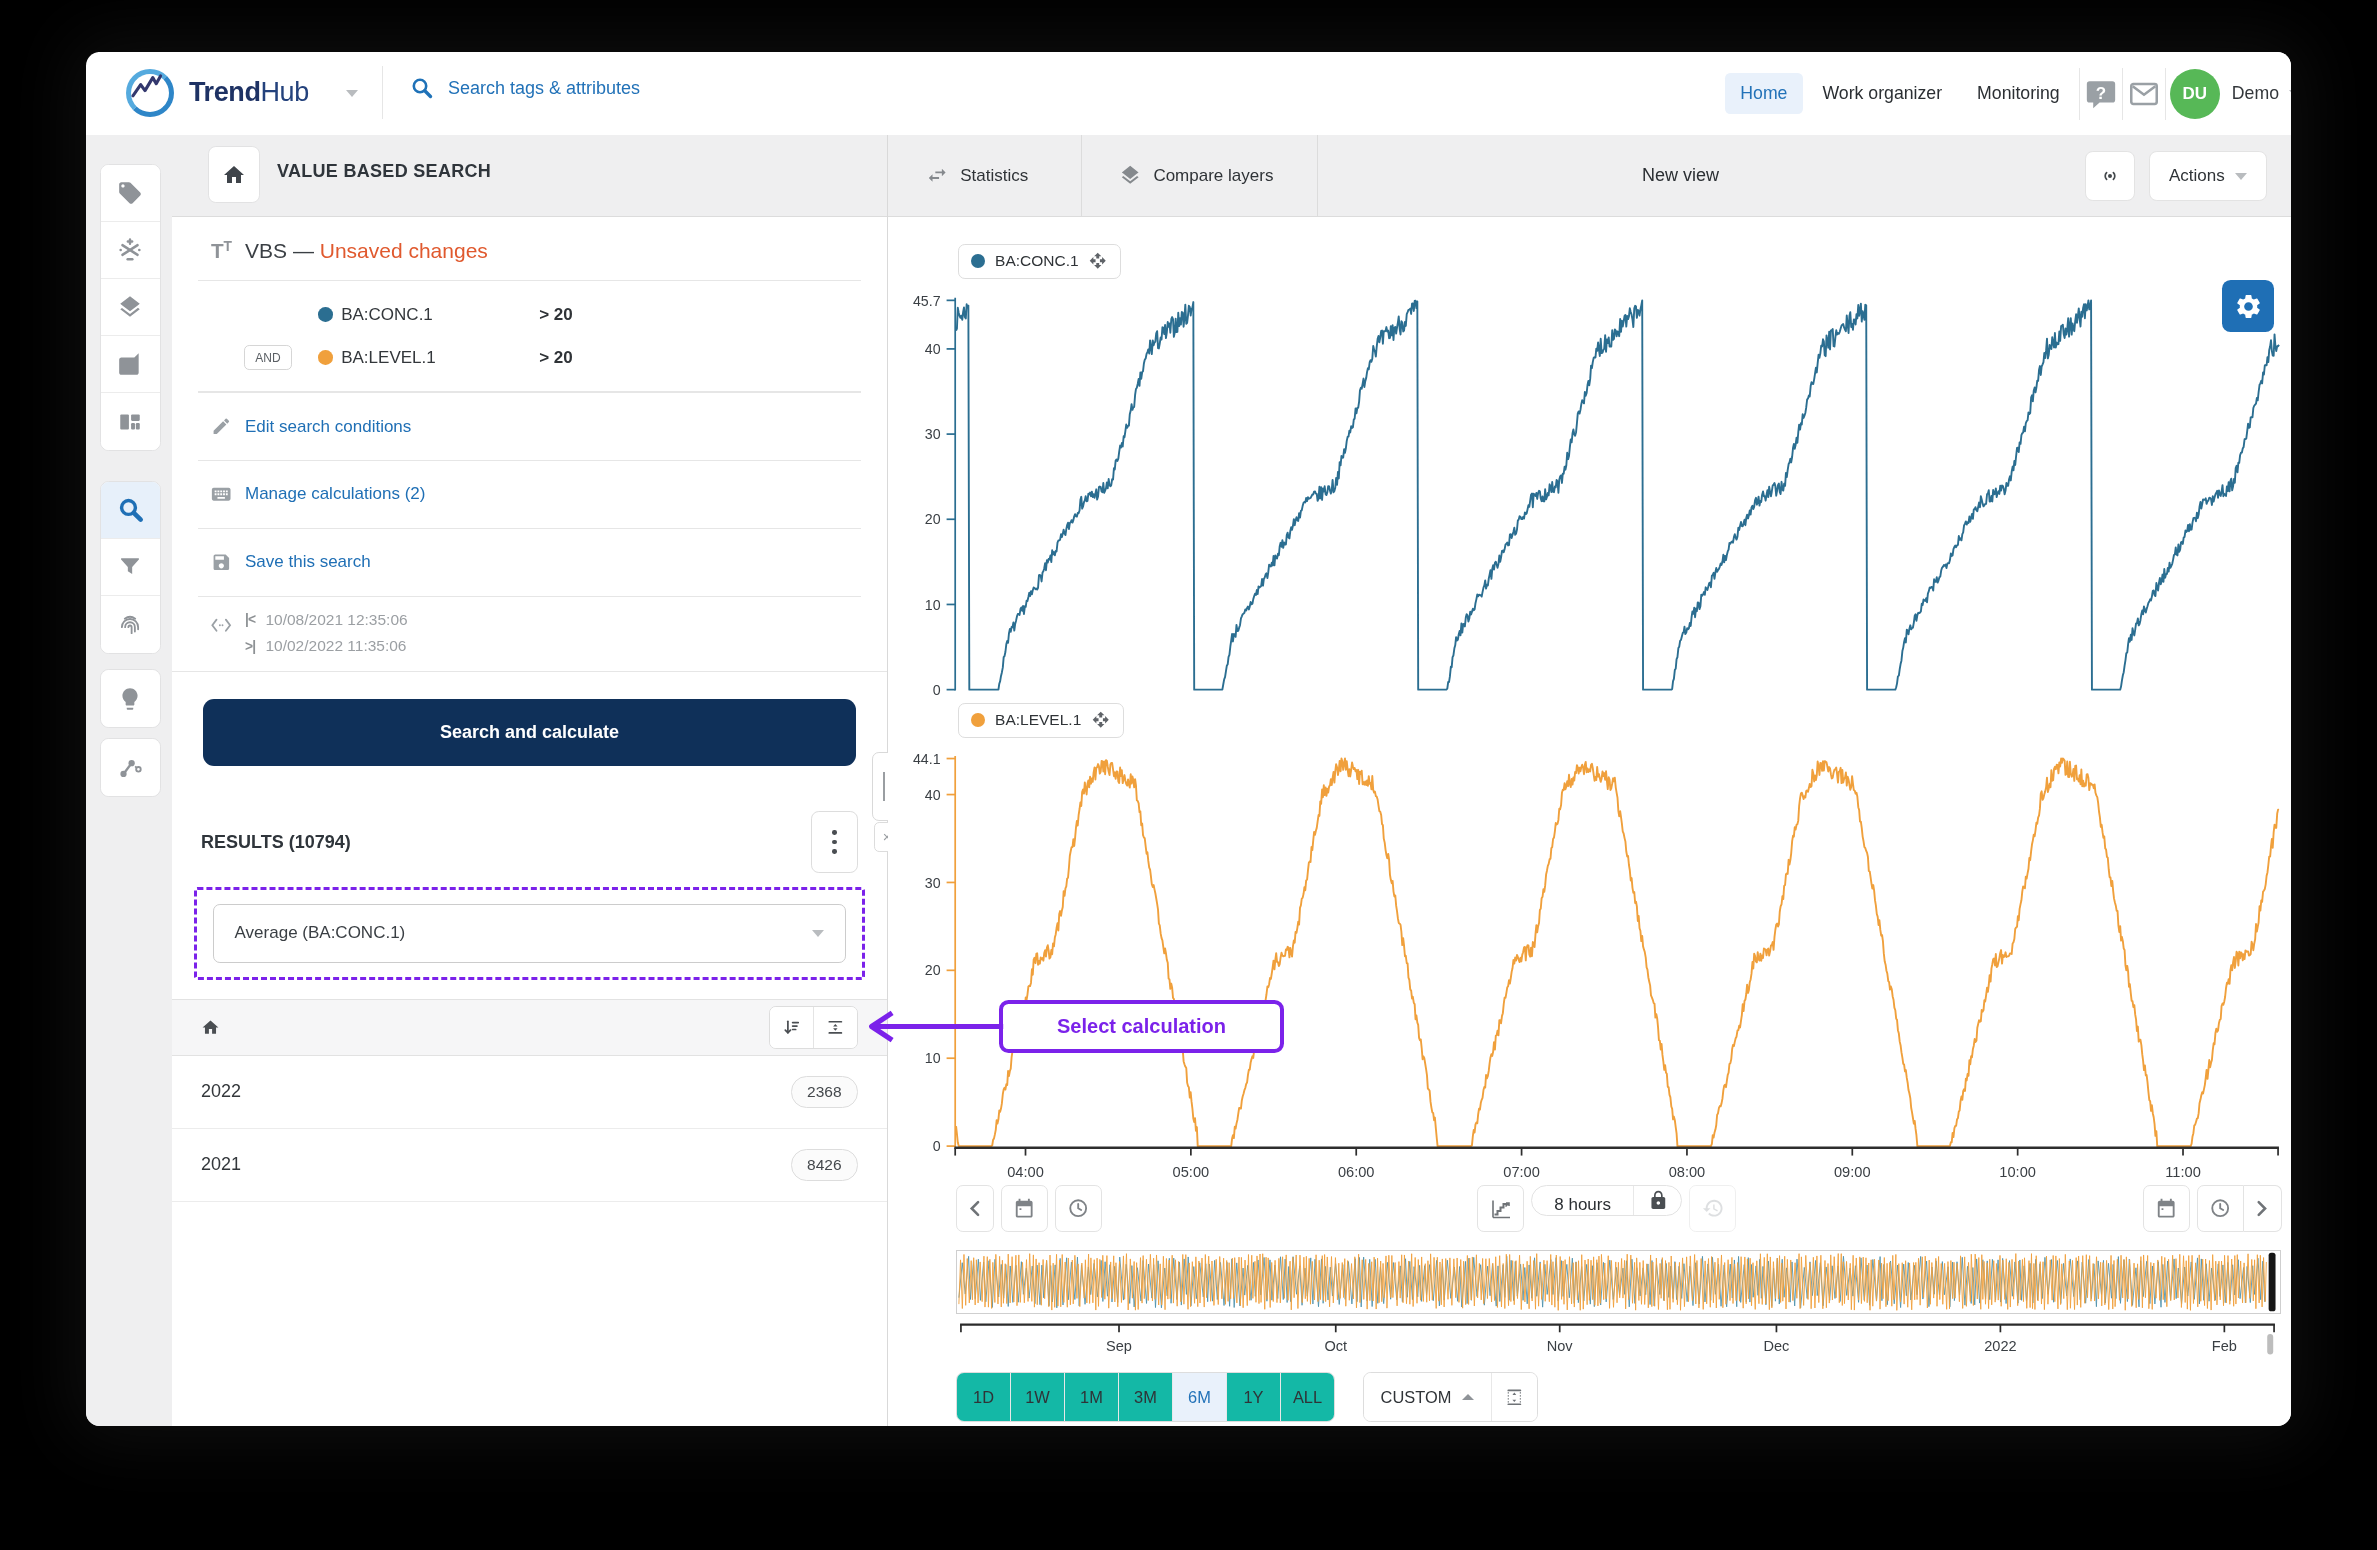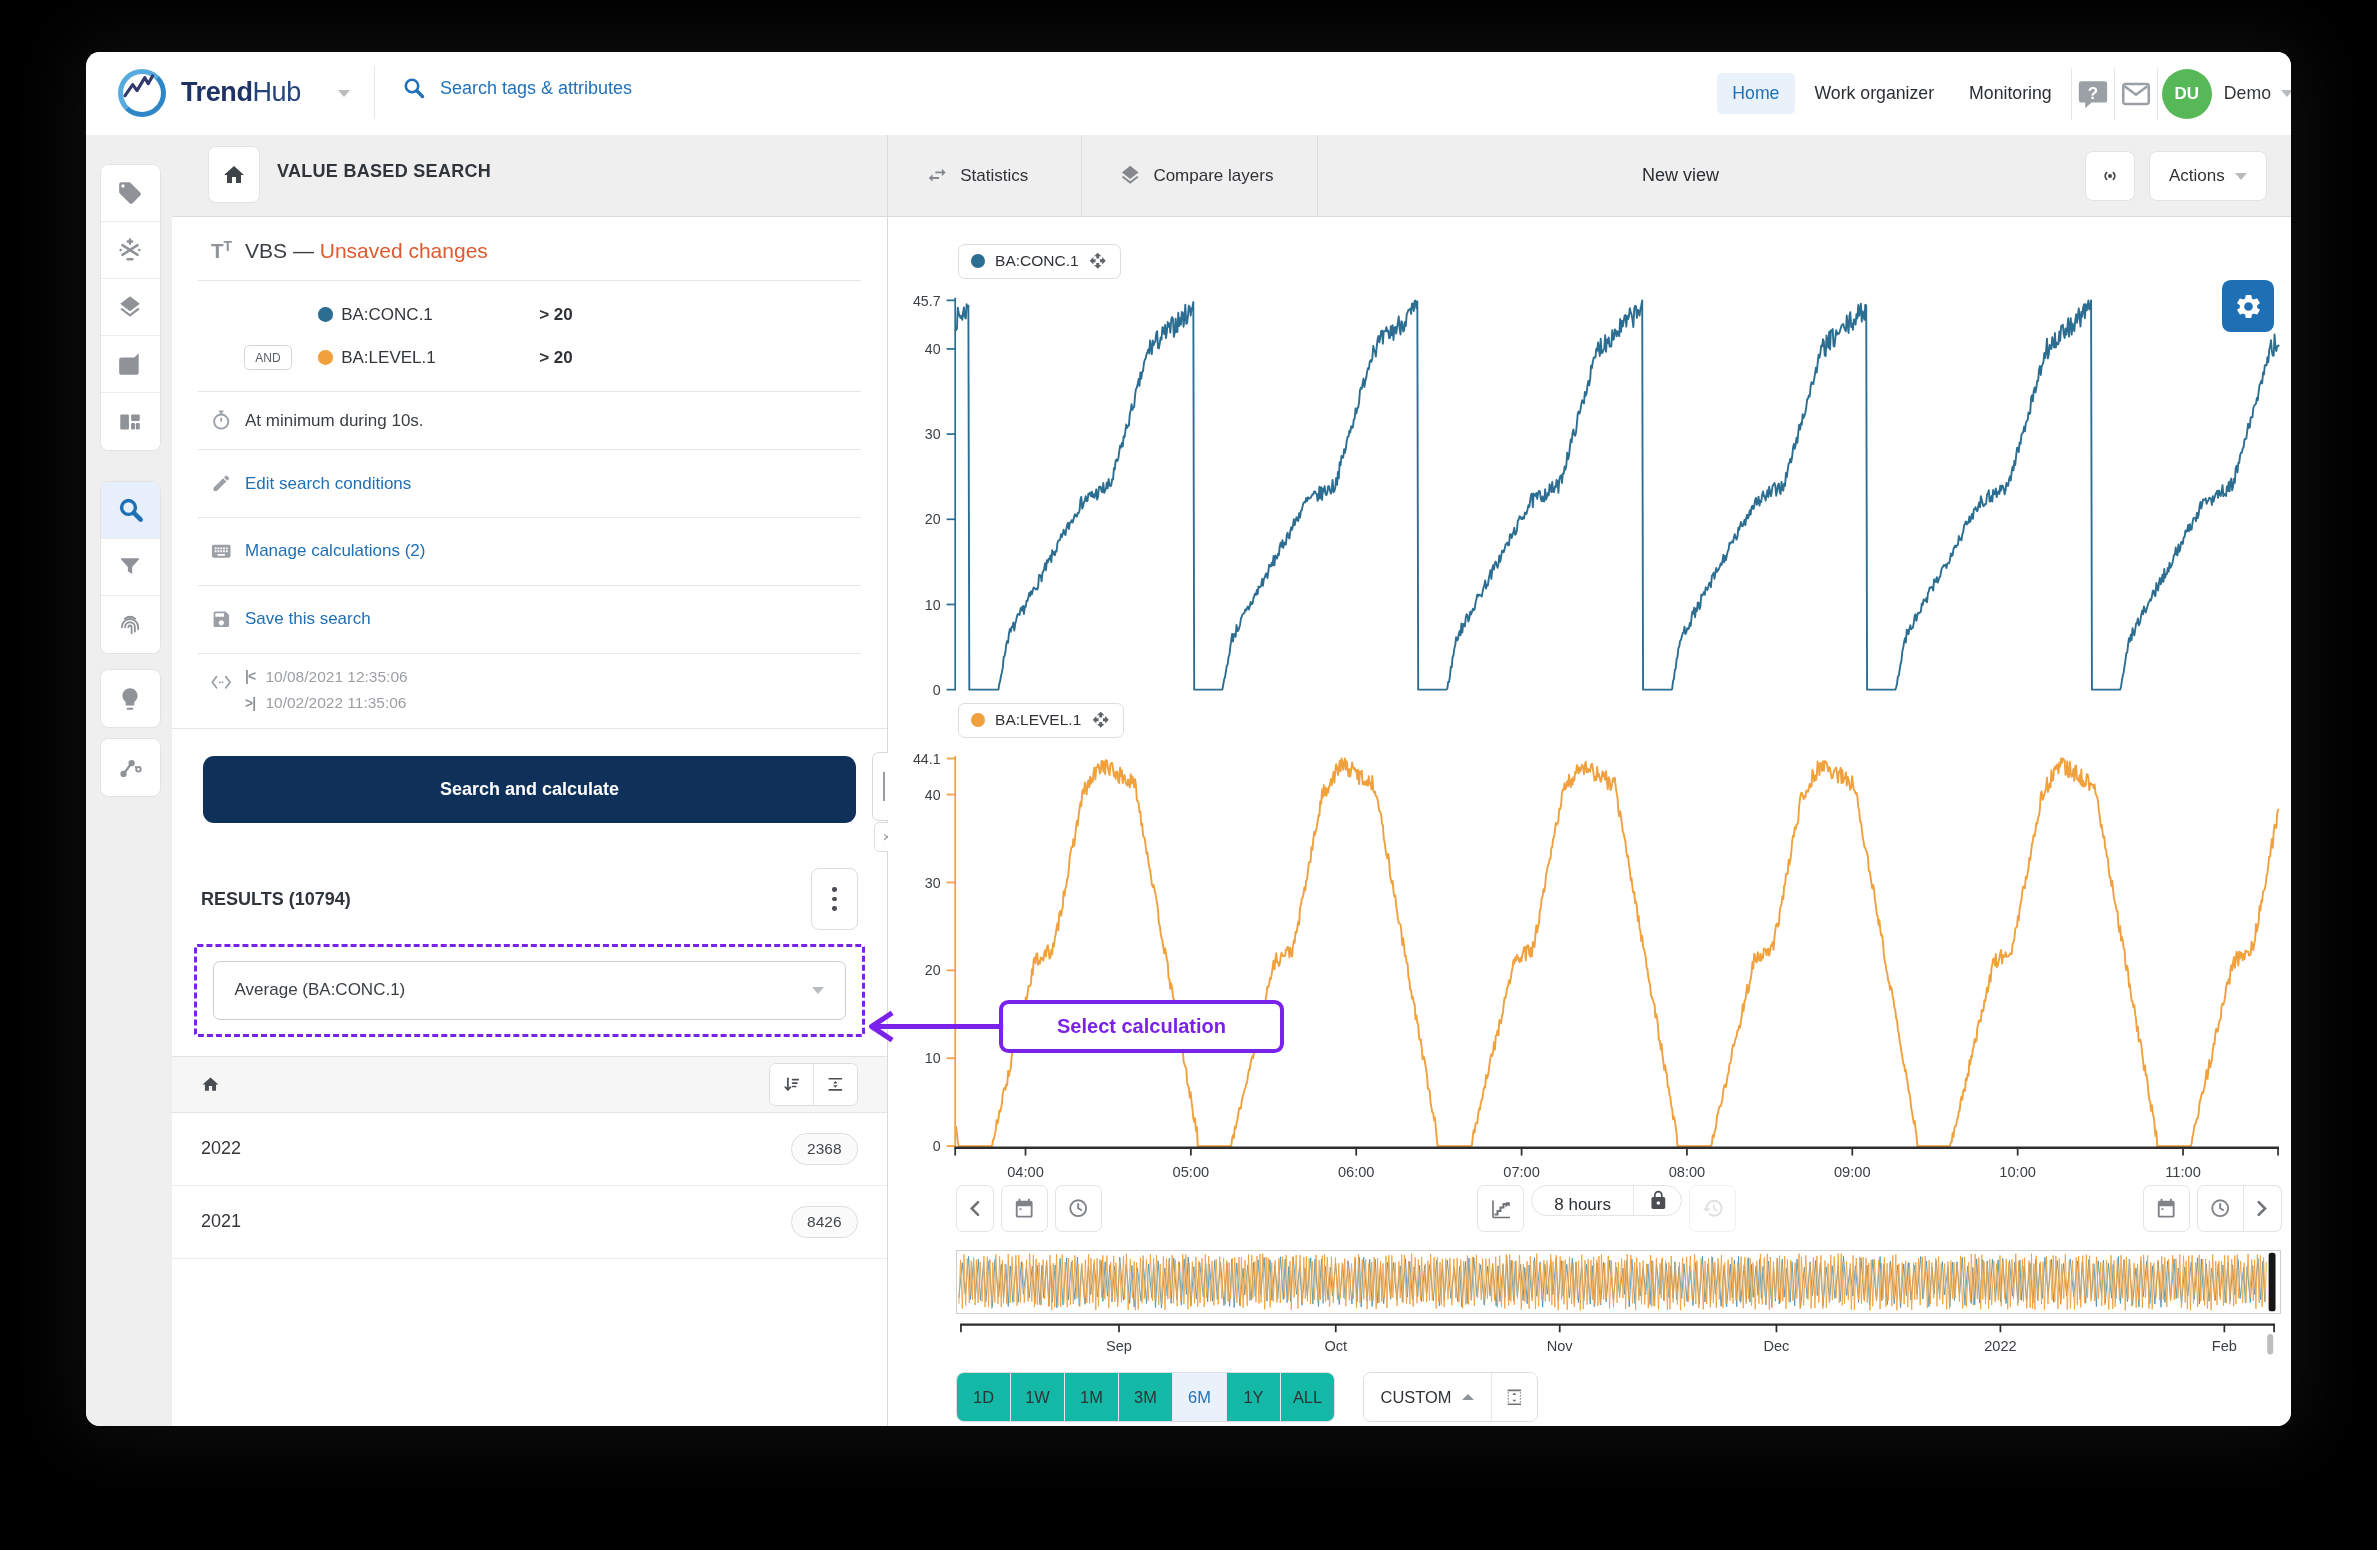--- a/index.html
+++ b/index.html
@@ -1,18 +1,18 @@
 <!DOCTYPE html>
 <html style="font-size:13.8px"><head>
 <meta charset="utf-8">
 <style>
   html,body{margin:0;padding:0;background:#000;width:2377px;height:1551px;font-family:"Liberation Sans",sans-serif;-webkit-font-smoothing:antialiased;}
   .window{position:absolute;left:86px;top:52px;width:2205px;height:1374px;background:#fff;border-radius:13.8px;overflow:hidden;box-shadow:0 0 69px 17px rgba(40,40,40,.35);}
   
-  .navbar{position:absolute;left:4px;top:0;width:100%;height:83px;background:#fff;border-bottom:0.9px solid #e3e3e3;padding-left:19px;}
+  .navbar{position:absolute;left:12px;top:0;width:100%;height:83px;background:#fff;border-bottom:0.9px solid #e3e3e3;padding-left:19px;}
   .logo-circle{position:absolute;left:27.6px;top:17px;width:38px;height:38px;border-radius:50%;border:5.2px solid #2e86c8;border-left-color:#55aade;border-top-color:#55aade;}
   .logo-zig{position:absolute;left:27.6px;top:17px;}
   .wordmark{position:absolute;left:91px;top:25px;font-size:27px;color:#1e3264;letter-spacing:-0.4px;}
   .wordmark .bold{font-weight:800;}
   .wordmark .light{font-weight:500;color:#24427c;}
   .caret{width:0;height:0;border-left:6.9px solid transparent;border-right:6.9px solid transparent;border-top:7.8px solid #b9bcbf;display:inline-block;}
   .logo-caret{position:absolute;left:248px;top:38px;}
   .nav-divider{position:absolute;top:13.8px;width:0.9px;height:53px;background:#e6e6e6;}
   .search-wrap{position:absolute;left:312px;top:24px;display:flex;align-items:center;gap:12px;}
   .search-input{border:none;outline:none;font-size:18px;width:482px;color:#2272b8;background:transparent;font-family:inherit;}
@@ -269,31 +269,20 @@
           <div class="cond-row">
             <div class="and-cell">
                 <span class="and-pill">AND</span>
               </div>
             <span class="dot" style="background: rgb(240, 160, 60);"></span>
             <span class="cond-tag">BA:LEVEL.1</span>
             <span class="cond-val">&gt; 20</span>
           </div>
         </div>
         <div class="hr"></div>
-        <div class="row simple-row">
-          <div class="ic-cell">
-              <svg width="22.4" height="22.4" viewBox="0 0 24 24">
-                <circle cx="12" cy="13.5" r="7.6" fill="none" stroke="#9aa0a5" stroke-width="2"></circle>
-                <line x1="9.6" y1="2.6" x2="14.4" y2="2.6" stroke="#9aa0a5" stroke-width="2"></line>
-                <line x1="12" y1="2.6" x2="12" y2="5.6" stroke="#9aa0a5" stroke-width="2"></line>
-                <line x1="12" y1="13.5" x2="12" y2="9.5" stroke="#9aa0a5" stroke-width="2"></line>
-              </svg>
-            </div>
-          <span class="simple-text">At minimum during 10s.</span>
-        </div>
         <div class="hr"></div>
         <div class="row link-row">
           <div class="ic-cell">
               <svg width="20.7" height="20.7" viewBox="0 0 24 24">
                 <path d="M3 17.25V21h3.75L17.81 9.94l-3.75-3.75L3 17.25zM20.71 7.04c.39-.39.39-1.02 0-1.41l-2.34-2.34a1 1 0 0 0-1.41 0l-1.83 1.83 3.75 3.75 1.83-1.83z" fill="#9aa0a5"></path>
               </svg>
             </div>
           <span class="link-text">Edit search conditions</span>
         </div>
         <div class="hr"></div>

